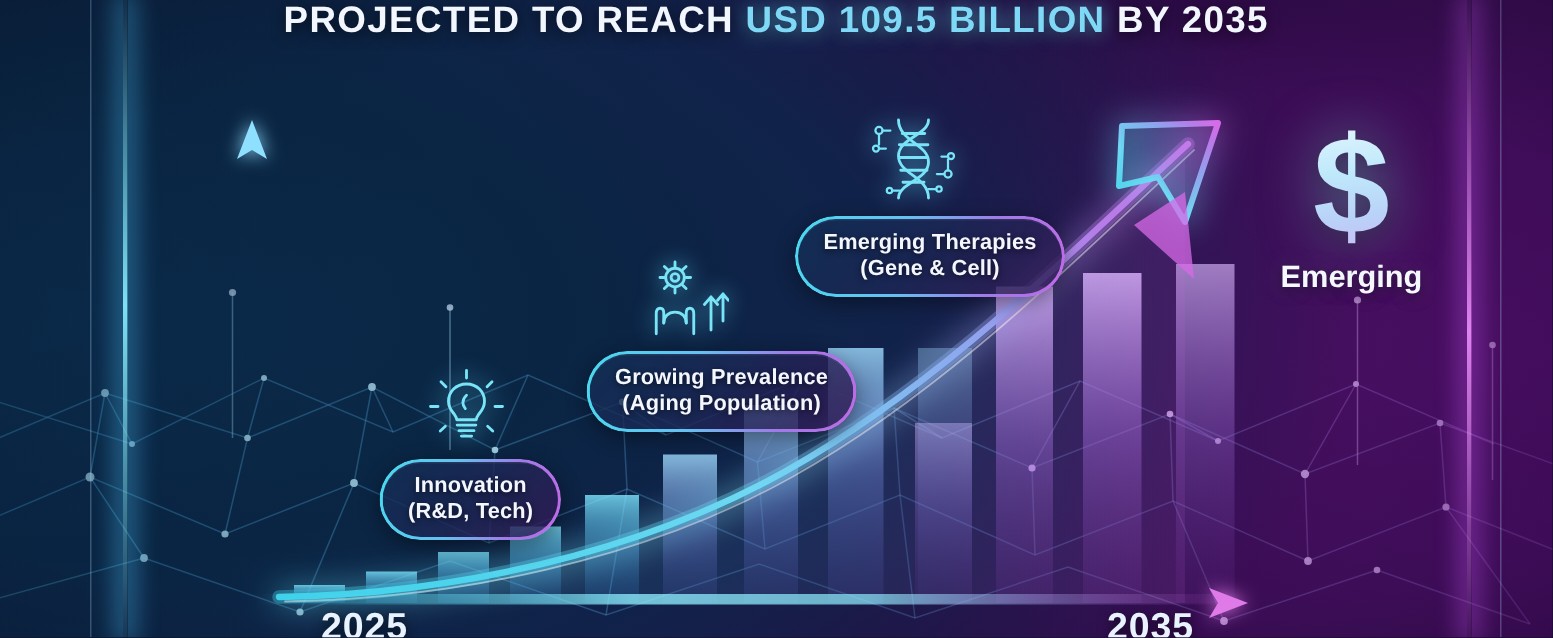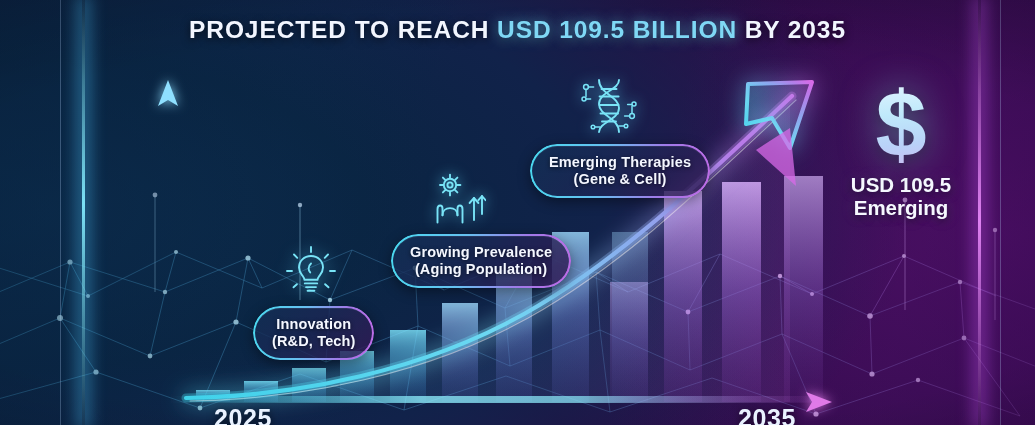--- a/index.html
+++ b/index.html
@@ -50,21 +50,21 @@
       radial-gradient(130% 100% at 50% 55%, rgba(0,0,0,0) 48%, rgba(0,0,0,.40) 100%);
   }
   .diagwash {
     position: absolute; inset: 0; pointer-events: none;
     background: linear-gradient(103deg, rgba(8,34,62,.55) 0%, rgba(10,40,72,.22) 28%, rgba(0,0,0,0) 42%, rgba(0,0,0,0) 62%, rgba(70,14,96,.30) 86%, rgba(60,10,86,.55) 100%);
   }
 
   
   #title-bar {
     position: absolute; top: 0; left: 0; right: 0; height: 44px;
-    display: flex; align-items: flex-end; justify-content: center;
+    display: flex; align-items: flex-start; justify-content: center;
     z-index: 30;
   }
   #title {
     font-size: 24.5px;
     font-weight: 700;
     letter-spacing: .9px;
     color: #f2f6ff;
     white-space: nowrap;
     text-shadow: 0 2px 9px rgba(0,0,0,.65);
   }
@@ -404,21 +404,20 @@
   </div>
 
   <div class="pill" id="pill-therapies">
     <div>Emerging Therapies</div>
     <div>(Gene &amp; Cell)</div>
   </div>
 
   <div id="value-block">
     <div id="dollar-sign">$</div>
     <div id="value-text">
-      <div>USD 109.5</div>
       <div>Emerging</div>
     </div>
   </div>
 
   <div class="axis-year" id="year-start">2025</div>
   <div class="axis-year" id="year-end">2035</div>
 
   <div class="vignette"></div>
 </div>
 

